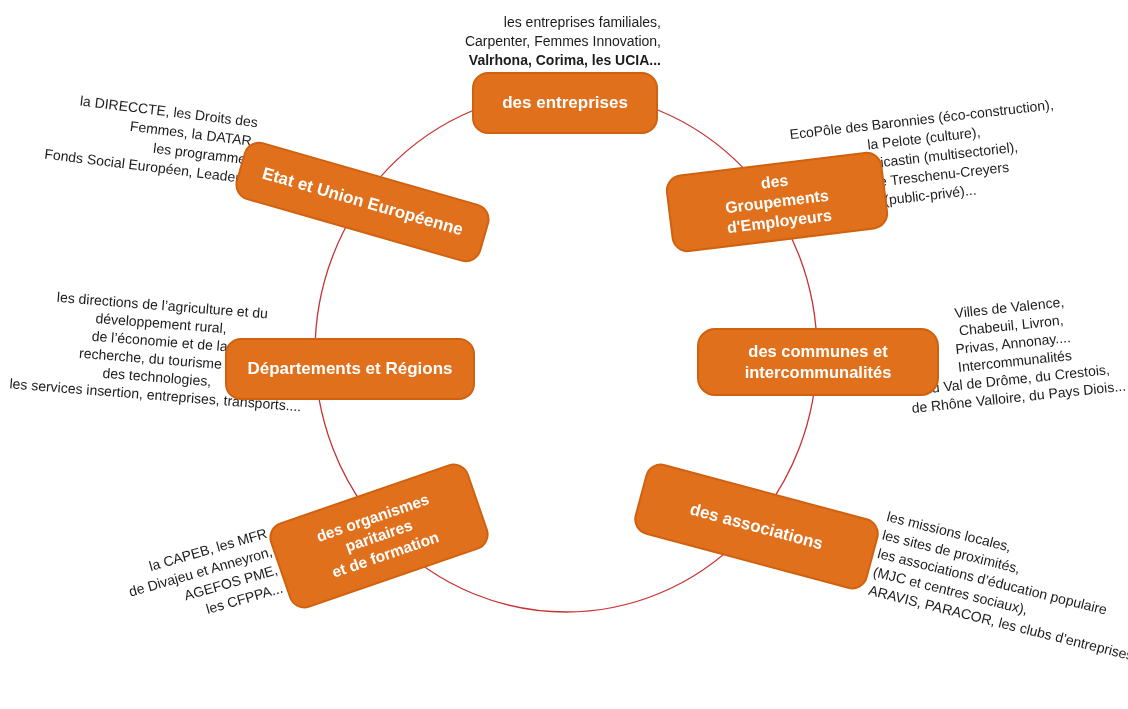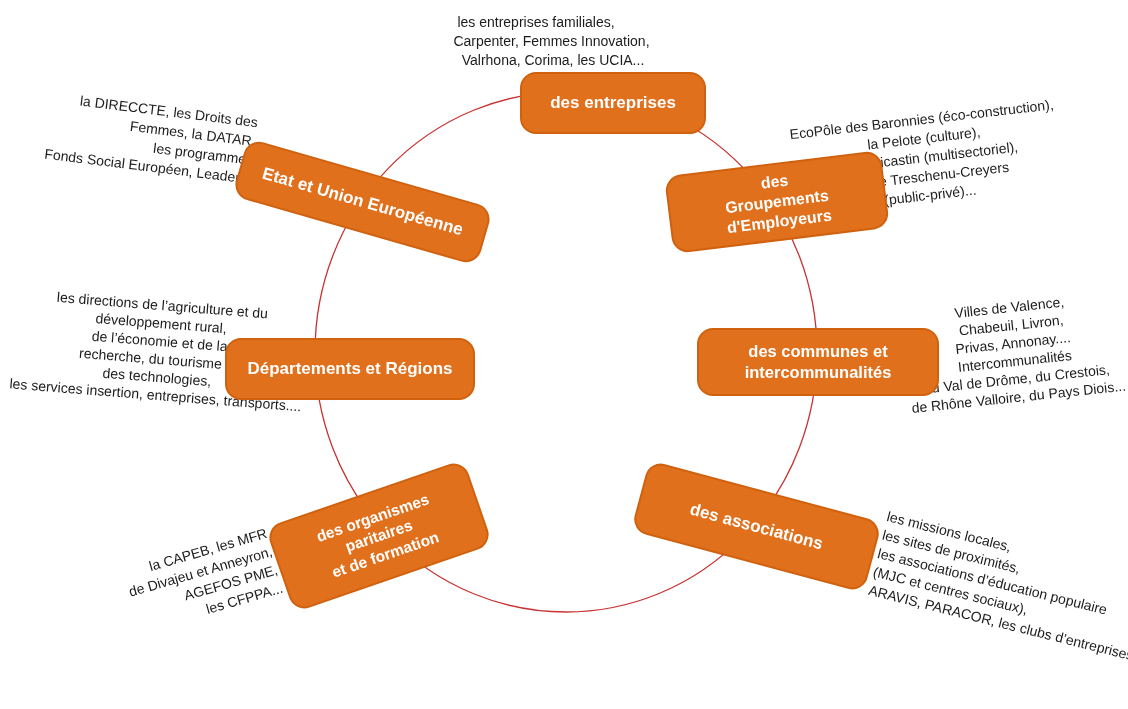--- a/index.html
+++ b/index.html
@@ -25,38 +25,38 @@
     border:2px solid var(--node-border,#D0620F);
     border-radius:16px;
     color:var(--node-text,#ffffff);
     font-weight:bold;
     display:flex;flex-direction:column;
     align-items:center;justify-content:center;
     text-align:center;
     padding:4px 8px;
     line-height:1.25;
   }
-  .n1{left:472px;top:72px;width:186px;height:62px;font-size:17px;margin-left:48px;}
+  .n1{left:472px;top:72px;width:186px;height:62px;font-size:17px;}
   .n2{left:235px;top:172px;width:255px;height:60px;font-size:17px;transform:rotate(16deg);}
   .n3{left:668px;top:163px;width:218px;height:78px;font-size:16px;transform:rotate(-7deg);}
   .n4{left:197px;top:338px;width:250px;height:62px;font-size:17px;margin-left:28px;}
-  .n5{left:697px;top:328px;width:242px;height:68px;font-size:16.5px;}
+  .n5{left:697px;top:328px;width:242px;height:68px;font-size:16.5px;border-radius:18px;}
   .n6{left:274px;top:491px;width:210px;height:90px;font-size:15.5px;transform:rotate(-19deg);}
   .n7{left:636px;top:490px;width:241px;height:73px;font-size:17px;transform:rotate(15deg);}
   
   .ann{
     position:absolute;
     color:var(--annotation-text,#1C1C1C);
     font-size:14px;
     line-height:19px;
   }
   .ann .line{white-space:nowrap;}
-  .a1{left:411px;top:13px;width:250px;text-align:center;}
+  .a1{left:411px;top:13px;width:250px;text-align:right;}
   .a1 .line:nth-child(2){margin-left:31px;}
-  .a1 .line:nth-child(3){margin-left:34px;}
+  .a1 .line:nth-child(3){margin-left:34px;font-weight:bold;}
   .a2{left:40px;top:100px;width:215px;text-align:right;transform:rotate(7deg);}
   .a3{left:770px;top:110px;width:312px;text-align:center;transform:rotate(-6.5deg);}
   .a4{left:-6px;top:296px;width:330px;text-align:center;transform:rotate(4.5deg);line-height:18px;}
   .a5{left:898px;top:298px;width:232px;text-align:center;transform:rotate(-6deg);line-height:18px;}
   .a6{left:108px;top:546px;width:170px;text-align:right;transform:rotate(-16deg);}
   .a7{left:874px;top:538px;width:266px;text-align:left;transform:rotate(14deg);}
 </style>
 </head>
 <body>
 

